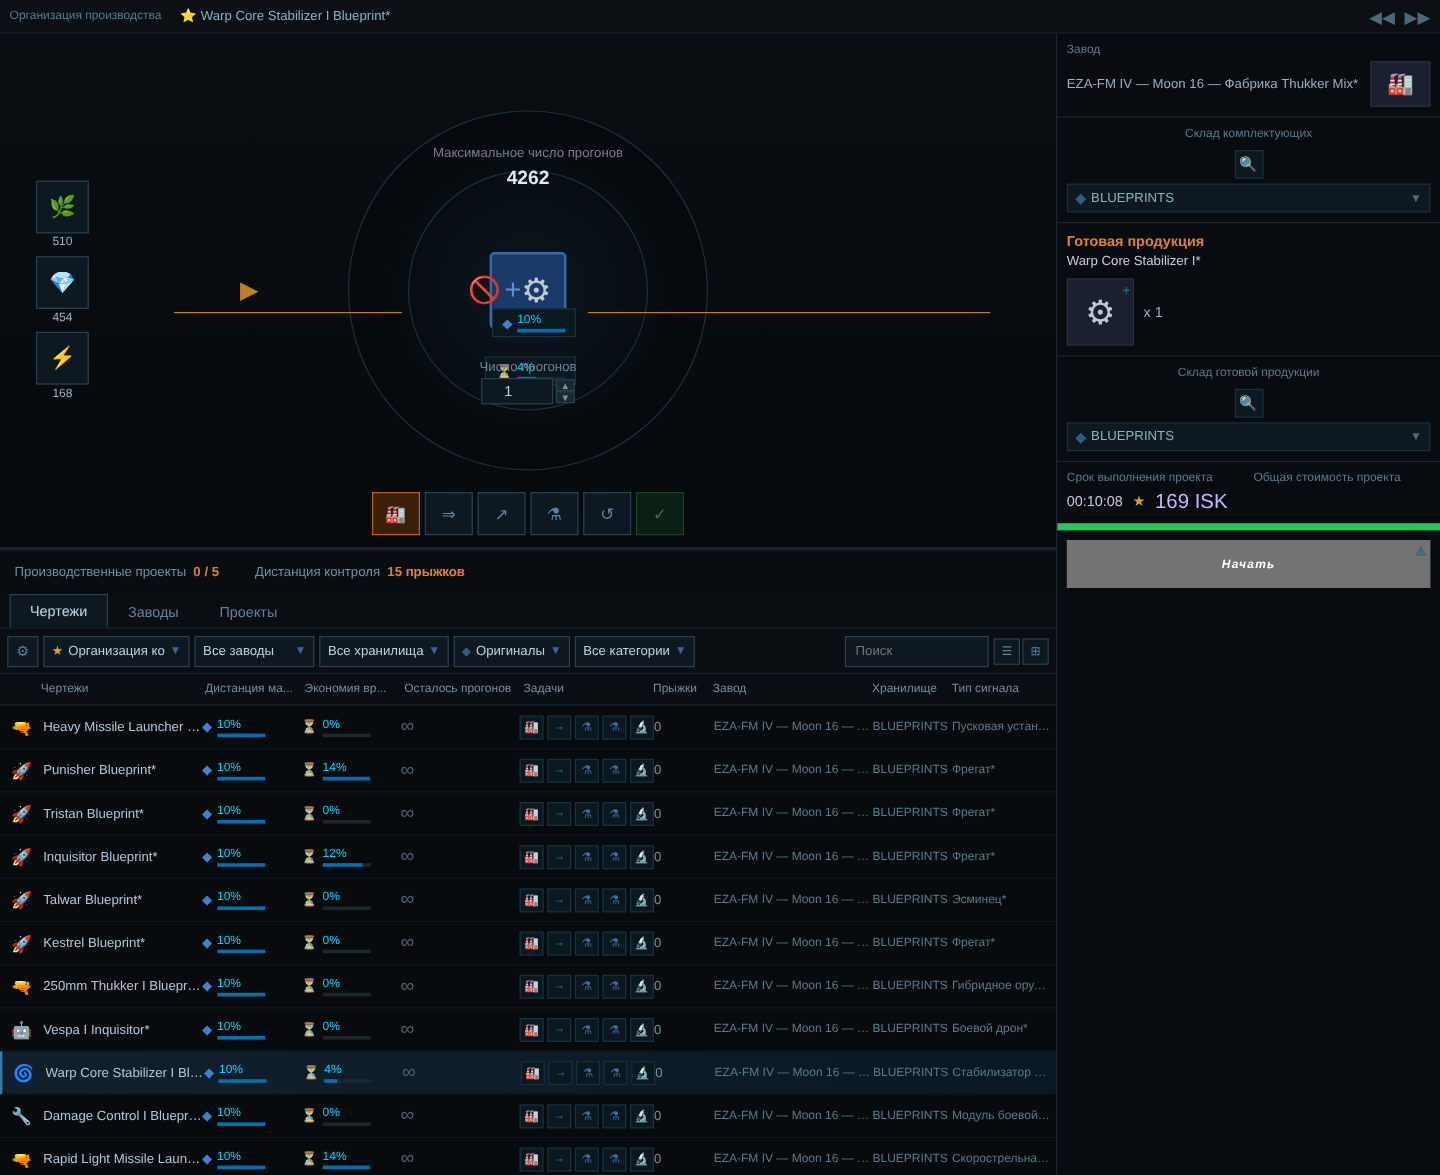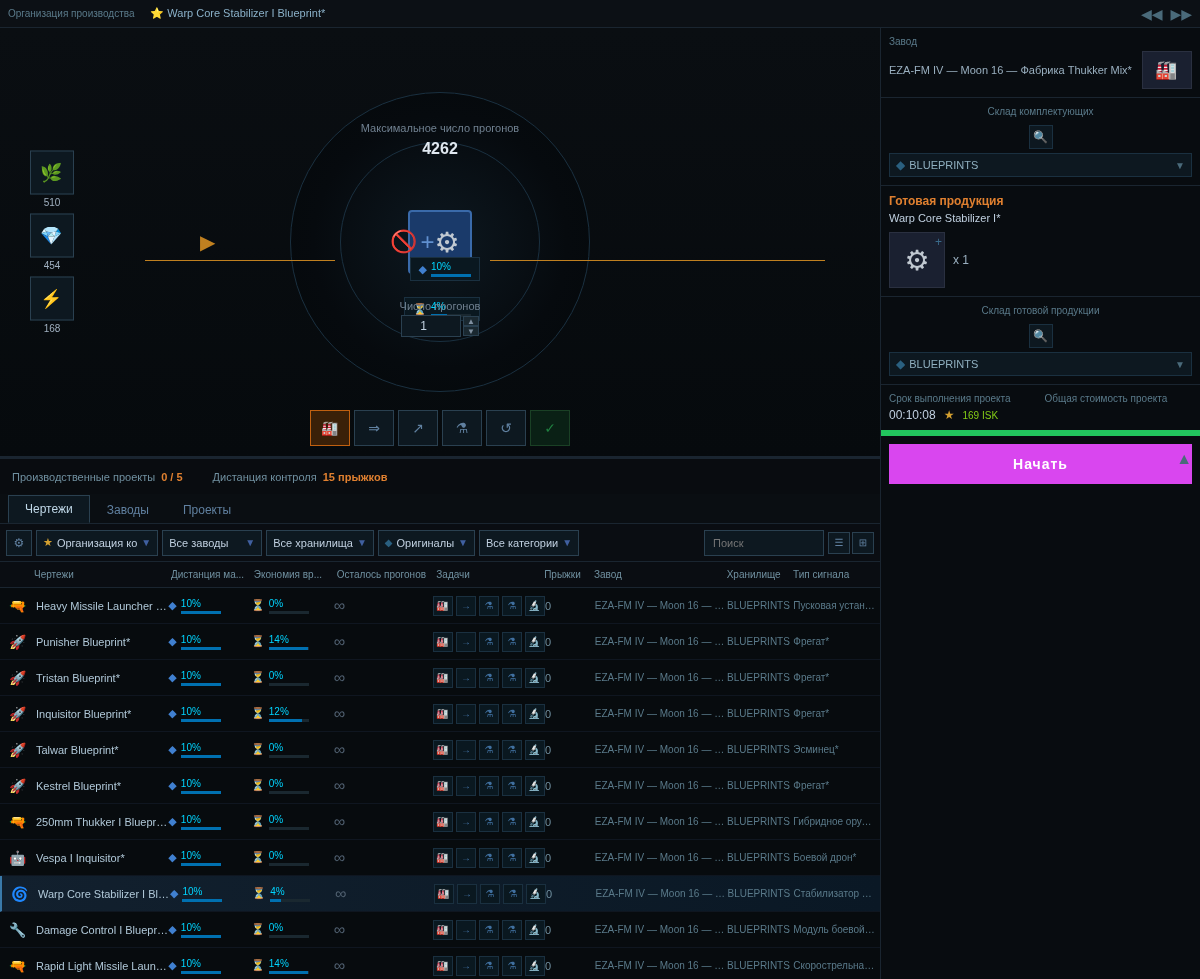--- a/index.html
+++ b/index.html
@@ -690,35 +690,36 @@
     }
     .proj-time {
       color: #c0d0e0;
       font-size: 12px;
     }
     .star-icon-gold {
       color: #d4a030;
       font-size: 12px;
     }
     .proj-cost {
-      color: #84cc16;
-      font-size: 10px;
+      color: #c4b5fd;
+      font-size: 17px;
     }
 
     
     #start-btn {
       margin: 8px;
       height: 40px;
-      background: #d946ef;
+      background: #737373;
       border: none;
       color: #fff;
-      font-size: 14px;
+      font-size: 10px;
       font-weight: bold;
       cursor: pointer;
       letter-spacing: 1px;
+      font-style: italic;
     }
 
     
     .right-scroll-btn {
       position: absolute;
       right: 8px;
       top: 450px;
       color: #4a6a7a;
       font-size: 16px;
       cursor: pointer;

